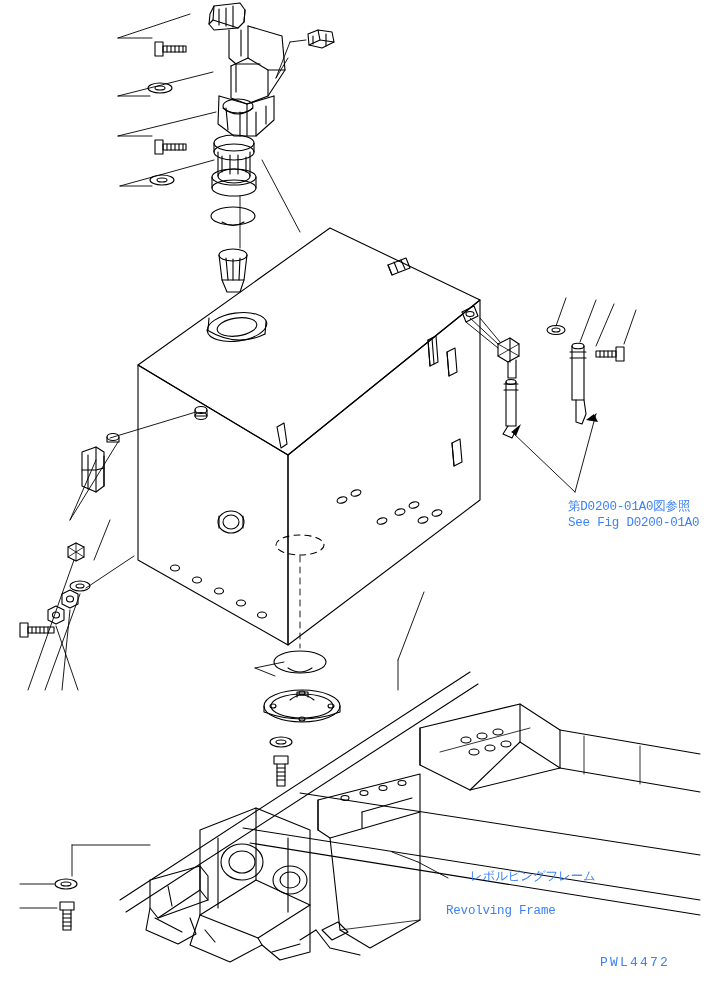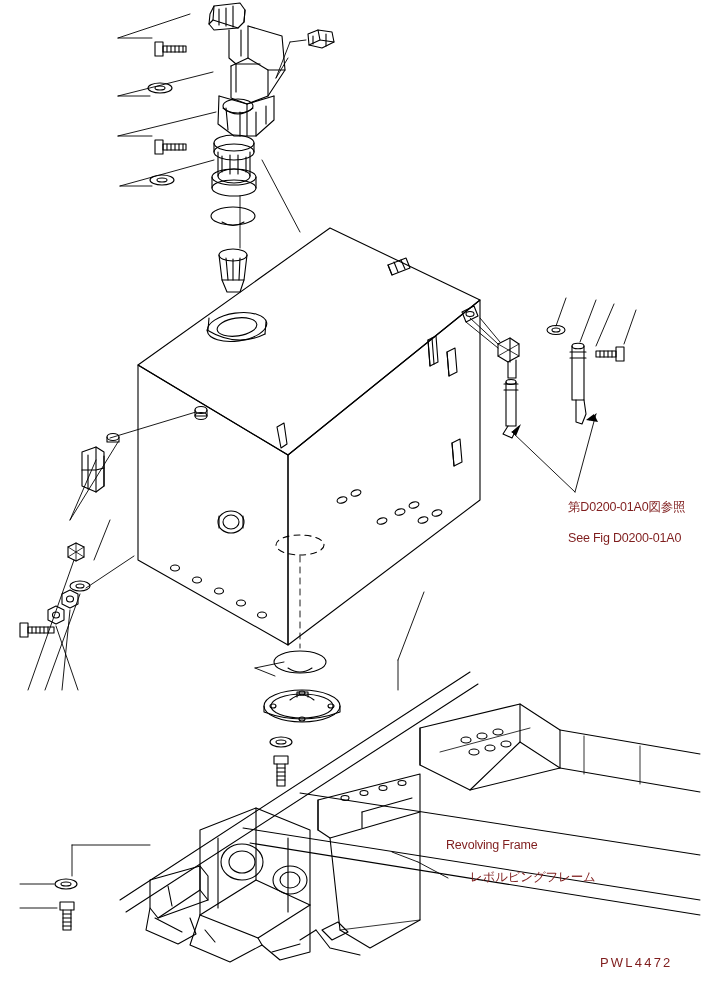--- a/index.html
+++ b/index.html
@@ -24,22 +24,22 @@
   svg.drawing {
     position: absolute;
     left: 0;
     top: 0;
     width: 724px;
     height: 981px;
   }
   .lbl {
     position: absolute;
     white-space: pre;
-    font-family: Liberation Sans, sans-serif;
-    color: #7f1d1d;
+    font-family: Liberation Mono, monospace;
+    color: #3b82f6;
     line-height: 1.18;
   }
   .lbl-ref {
     font-size: 12.5px;
     letter-spacing: -0.2px;
   }
   .lbl-frame {
     font-size: 12.5px;
     letter-spacing: -0.2px;
   }
@@ -348,20 +348,20 @@
 
       <path d="M262 160 L300 232" stroke-width="0.9"></path>
       <path d="M240 196 L240 248" stroke-width="0.9"></path>
 
       <path d="M470 318 L498 344" stroke-width="0.9"></path>
 
     </g>
   </svg>
 
   <div class="lbl lbl-ref" style="left:568px; top:500px;">第D0200-01A0図参照</div>
-  <div class="lbl lbl-ref" style="left:568px; top:531px;">See Fig D0200-01A0</div>
+  <div class="lbl lbl-ref" style="left:568px; top:516px;">See Fig D0200-01A0</div>
 
   <div class="lbl lbl-frame" style="left:470px; top:870px;">レボルビングフレーム</div>
-  <div class="lbl lbl-frame" style="left:446px; top:838px;">Revolving Frame</div>
+  <div class="lbl lbl-frame" style="left:446px; top:904px;">Revolving Frame</div>
 
   <div class="lbl lbl-code" style="left:600px; top:955px;">PWL4472</div>
 
 </div>
 
 </body></html>

